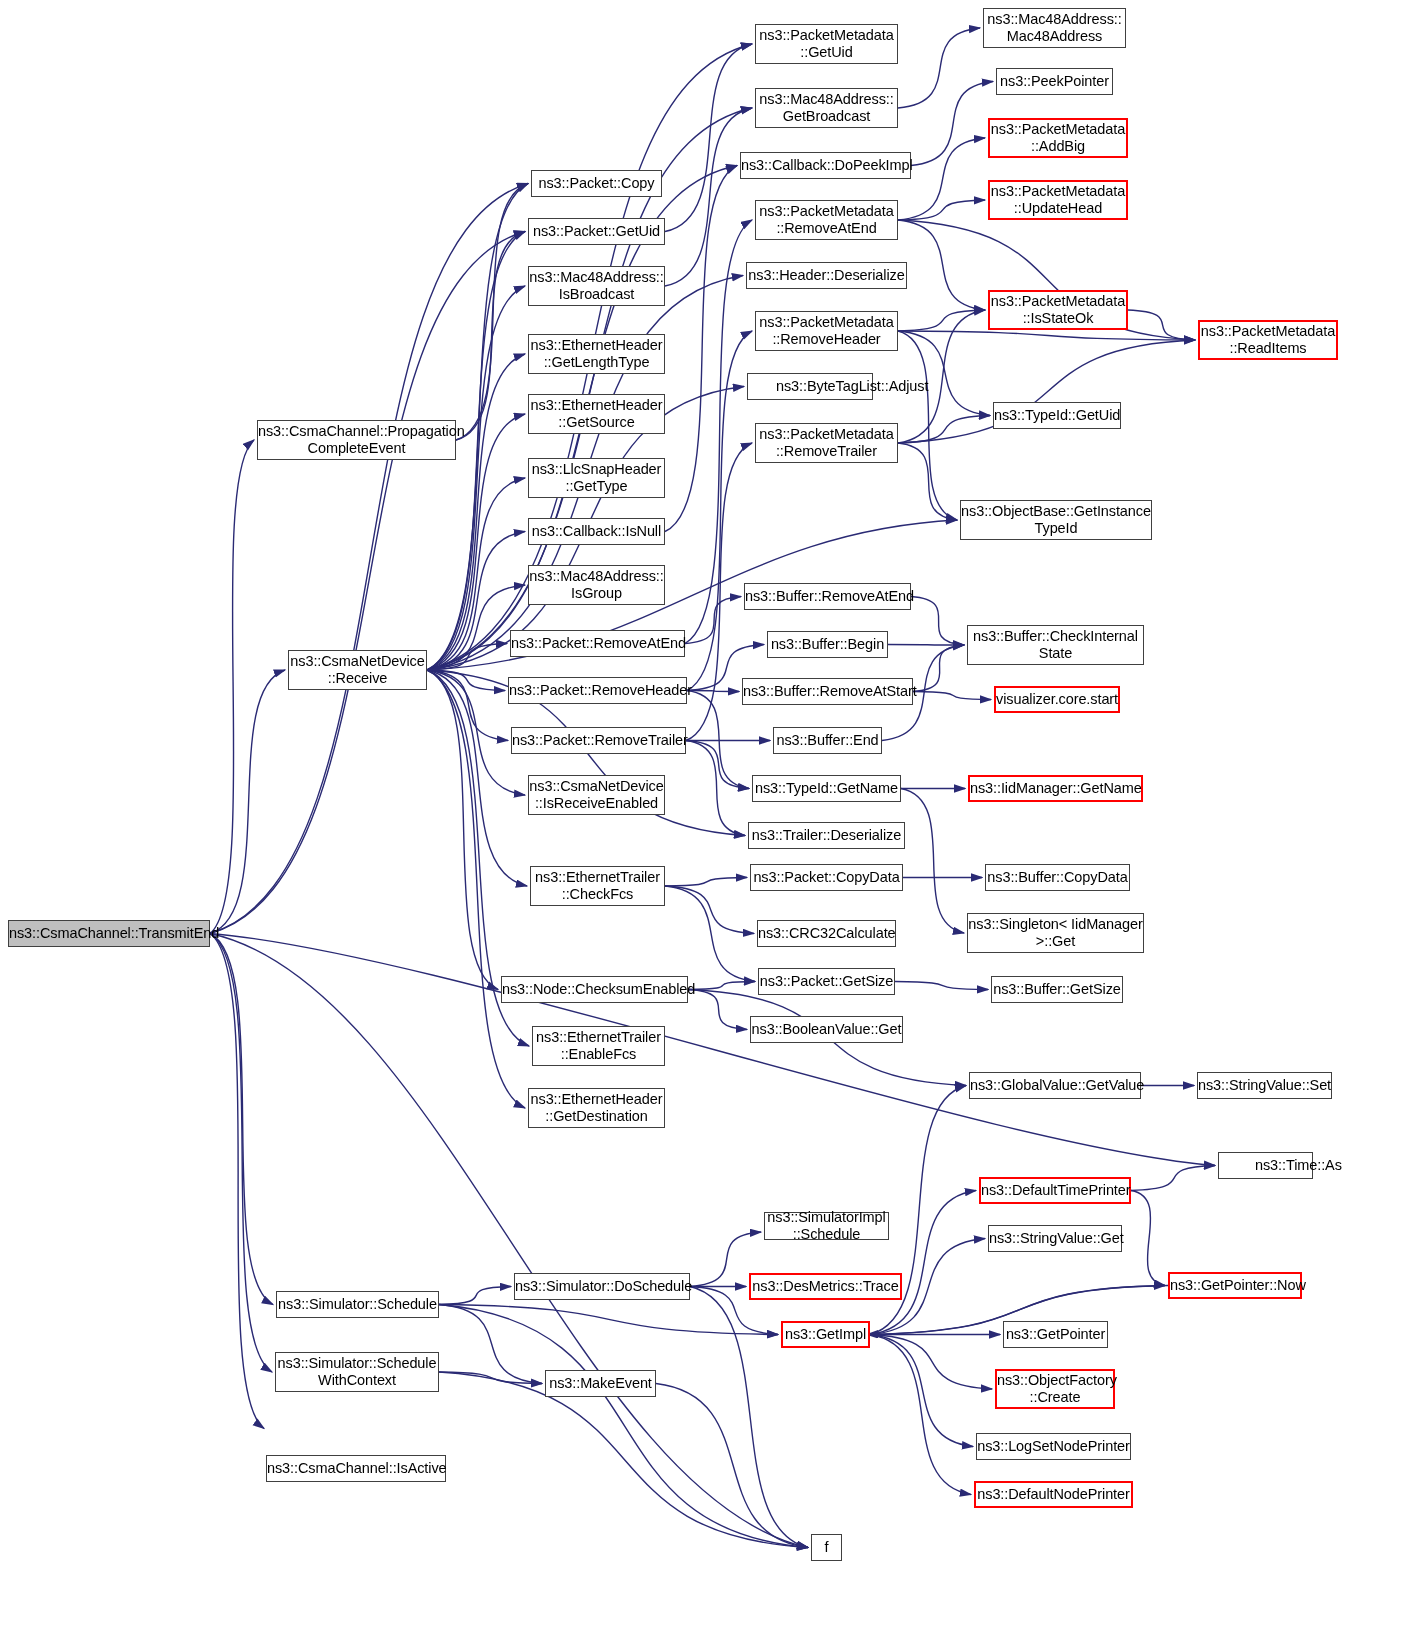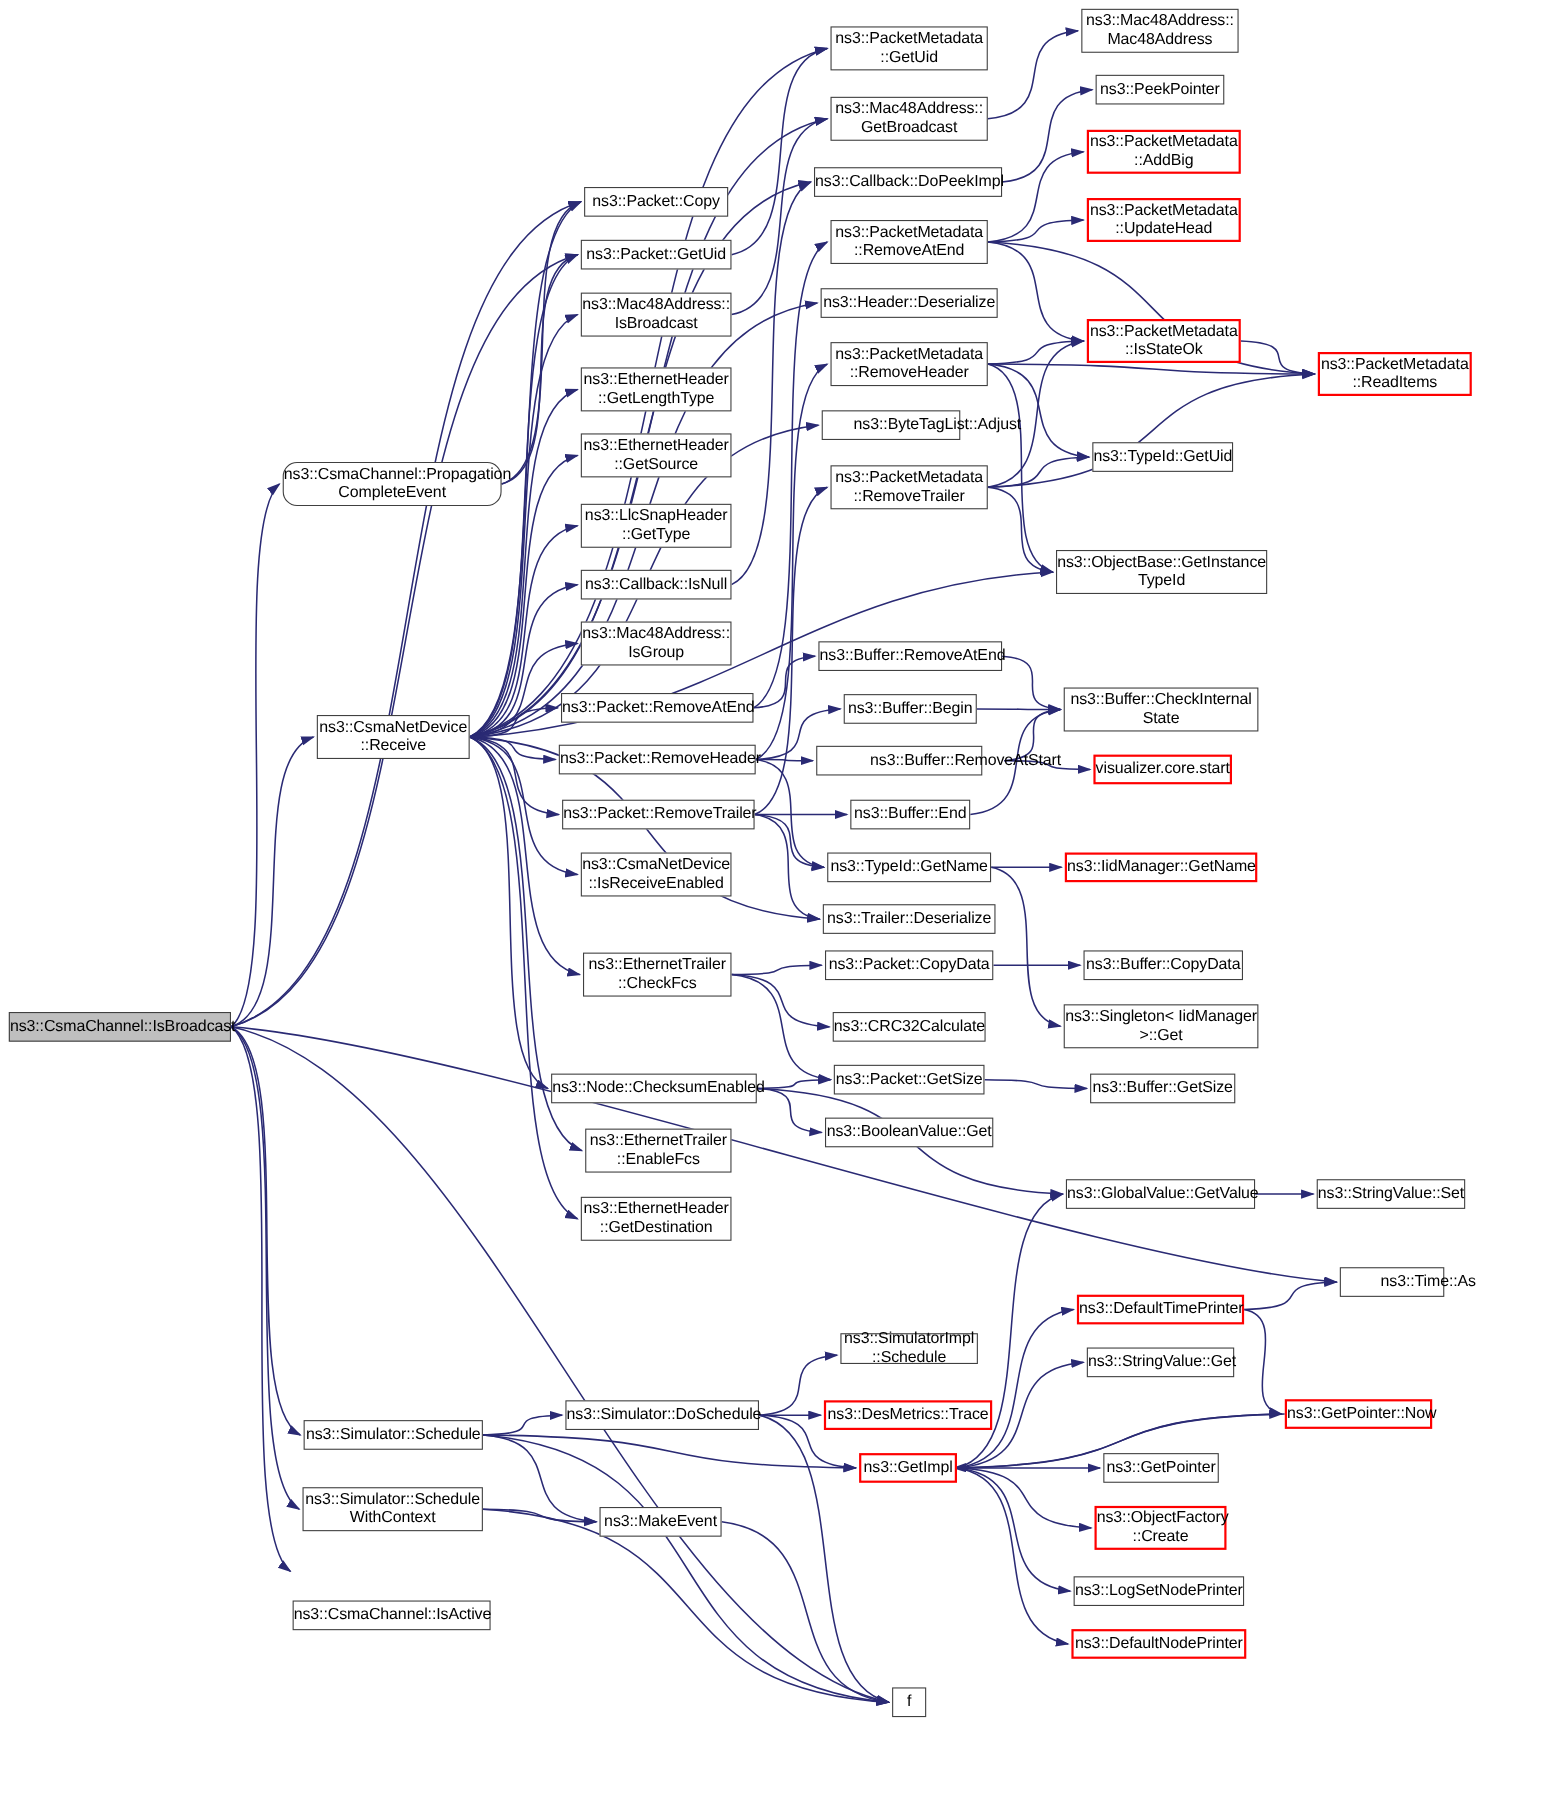--- a/index.html
+++ b/index.html
@@ -133,22 +133,22 @@
         <path d="M870,1334.5 C953.3,1343.46 892.7,1437.54 973,1446.5"></path>
         <path d="M870,1334.5 C952.2,1347.3 891.8,1481.7 971,1494.5"></path>
         <path d="M870,1334.5 C1058.9,1330.58 979.1,1289.42 1165,1285.5"></path>
         <path d="M1141,1085.5 C1196.8,1085.5 1141.2,1085.5 1194,1085.5"></path>
         <path d="M1131,1190.5 C1203.85,1188.5 1145.15,1167.5 1215,1165.5"></path>
         <path d="M1131,1190.5 C1176.35,1198.1 1122.65,1277.9 1165,1285.5"></path>
         <path d="M1168,1285.5 C979.1,1289.42 1058.9,1330.58 867,1334.5"></path>
       </g>
   </svg>
   <div id="nodeLayer">
-      <div class="node root" style="left: 8px; top: 920px; width: 202px; height: 27px;"><span>ns3::CsmaChannel::IsBroadcast</span></div>
-      <div class="node" style="left: 257px; top: 420px; width: 199px; height: 40px; border-radius: 13px;"><span>ns3::CsmaChannel::Propagation
+      <div class="node root" style="left: 8px; top: 920px; width: 202px; height: 27px;"><span>ns3::CsmaChannel::TransmitEnd</span></div>
+      <div class="node" style="left: 257px; top: 420px; width: 199px; height: 40px;"><span>ns3::CsmaChannel::Propagation
 CompleteEvent</span></div>
       <div class="node" style="left: 288px; top: 650px; width: 139px; height: 40px;"><span>ns3::CsmaNetDevice
 ::Receive</span></div>
       <div class="node" style="left: 276px; top: 1291px; width: 163px; height: 27px;"><span>ns3::Simulator::Schedule</span></div>
       <div class="node" style="left: 275px; top: 1352px; width: 164px; height: 40px;"><span>ns3::Simulator::Schedule
 WithContext</span></div>
       <div class="node" style="left: 266px; top: 1415px; width: 180px; height: 27px; margin-top: 40px;"><span>ns3::CsmaChannel::IsActive</span></div>
       <div class="node" style="left: 531px; top: 170px; width: 131px; height: 27px;"><span>ns3::Packet::Copy</span></div>
       <div class="node" style="left: 528px; top: 218px; width: 137px; height: 27px;"><span>ns3::Packet::GetUid</span></div>
       <div class="node" style="left: 528px; top: 266px; width: 137px; height: 40px;"><span>ns3::Mac48Address::
@@ -184,21 +184,21 @@
       <div class="node" style="left: 755px; top: 200px; width: 143px; height: 40px;"><span>ns3::PacketMetadata
 ::RemoveAtEnd</span></div>
       <div class="node" style="left: 746px; top: 262px; width: 161px; height: 27px;"><span>ns3::Header::Deserialize</span></div>
       <div class="node" style="left: 755px; top: 311px; width: 143px; height: 40px;"><span>ns3::PacketMetadata
 ::RemoveHeader</span></div>
       <div class="node" style="left: 747px; top: 373px; width: 126px; height: 27px; padding-left: 28px;"><span>ns3::ByteTagList::Adjust</span></div>
       <div class="node" style="left: 755px; top: 423px; width: 143px; height: 40px;"><span>ns3::PacketMetadata
 ::RemoveTrailer</span></div>
       <div class="node" style="left: 744px; top: 583px; width: 167px; height: 27px;"><span>ns3::Buffer::RemoveAtEnd</span></div>
       <div class="node" style="left: 767px; top: 631px; width: 121px; height: 27px;"><span>ns3::Buffer::Begin</span></div>
-      <div class="node" style="left: 742px; top: 678px; width: 151px; height: 27px; padding-left: 48px;"><span>ns3::Buffer::RemoveAtStart</span></div>
+      <div class="node" style="left: 742px; top: 678px; width: 171px; height: 27px;"><span>ns3::Buffer::RemoveAtStart</span></div>
       <div class="node" style="left: 773px; top: 727px; width: 109px; height: 27px;"><span>ns3::Buffer::End</span></div>
       <div class="node" style="left: 752px; top: 775px; width: 149px; height: 27px;"><span>ns3::TypeId::GetName</span></div>
       <div class="node" style="left: 748px; top: 822px; width: 157px; height: 27px; align-items: center;"><span>ns3::Trailer::Deserialize</span></div>
       <div class="node" style="left: 750px; top: 864px; width: 153px; height: 27px;"><span>ns3::Packet::CopyData</span></div>
       <div class="node" style="left: 757px; top: 920px; width: 139px; height: 27px;"><span>ns3::CRC32Calculate</span></div>
       <div class="node" style="left: 758px; top: 968px; width: 137px; height: 27px;"><span>ns3::Packet::GetSize</span></div>
       <div class="node" style="left: 750px; top: 1016px; width: 153px; height: 27px;"><span>ns3::BooleanValue::Get</span></div>
       <div class="node" style="left: 764px; top: 1212px; width: 125px; height: 28px;"><span>ns3::SimulatorImpl
 ::Schedule</span></div>
       <div class="node red" style="left: 749px; top: 1273px; width: 153px; height: 27px;"><span>ns3::DesMetrics::Trace</span></div>

